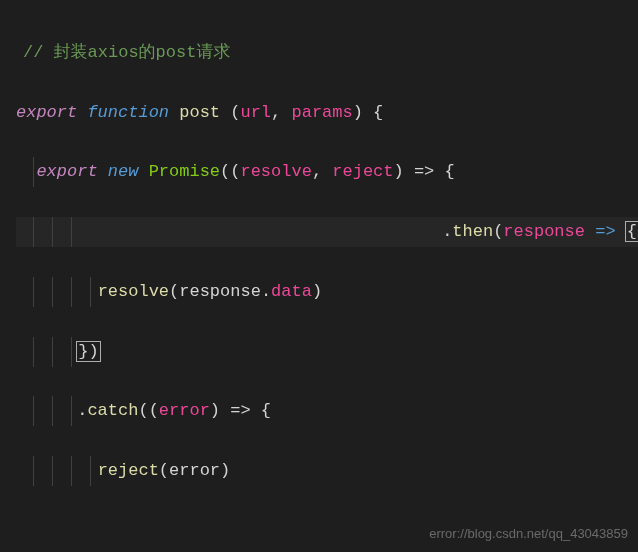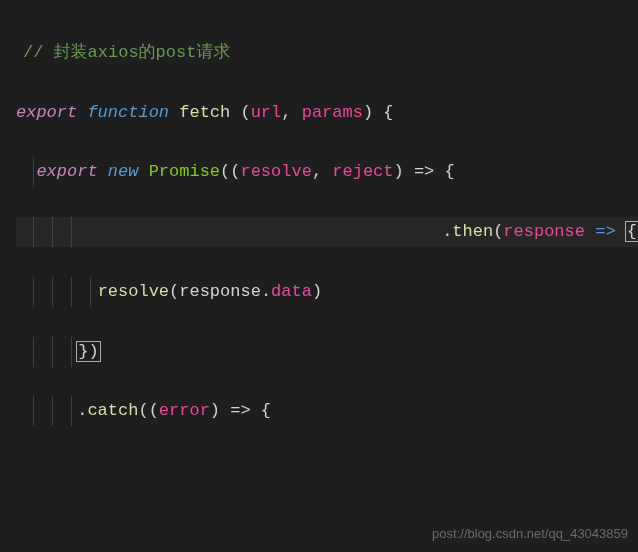--- a/index.html
+++ b/index.html
@@ -57,30 +57,31 @@
       color: #6a6a6a;
       font-size: 13px;
       font-family: sans-serif;
     }
   </style>
 </head>
 <body>
 
 <div class="code-container">
 <div class="line"><span class="comment">// 封装axios的post请求</span></div>
-<div class="line"><span class="keyword">export</span> <span class="keyword-blue">function</span> <span class="function-name">fetch</span> <span class="punct">(</span><span class="variable">url</span><span class="punct">, </span><span class="variable">params</span><span class="punct">)</span><span class="punct"> {</span></div>
+<div class="line"><span class="keyword">export</span> <span class="keyword-blue">function</span> <span class="function-name">post</span> <span class="punct">(</span><span class="variable">url</span><span class="punct">, </span><span class="variable">params</span><span class="punct">)</span><span class="punct"> {</span></div>
 <div class="line"><span class="indent-guide" style="left:17px"></span>  <span class="keyword">export</span> <span class="keyword-blue">new</span> <span class="class-name">Promise</span><span class="punct">((</span><span class="variable">resolve</span><span class="punct">, </span><span class="variable">reject</span><span class="punct">) =&gt; {</span></div>
 <div class="line highlighted"><span class="indent-guide" style="left:17px"></span><span class="indent-guide" style="left:36px"></span><span class="indent-guide" style="left:55px"></span>      <span class="punct">.</span><span class="function-name">then</span><span class="punct">(</span><span class="variable">response</span><span class="keyword-blue"> =&gt; </span><span class="punct cursor-box">{</span></div>
 <div class="line"><span class="indent-guide" style="left:17px"></span><span class="indent-guide" style="left:36px"></span><span class="indent-guide" style="left:55px"></span><span class="indent-guide" style="left:74px"></span>        <span class="function-name">resolve</span><span class="punct">(response</span><span class="punct">.</span><span class="variable">data</span><span class="punct">)</span></div>
 <div class="line"><span class="indent-guide" style="left:17px"></span><span class="indent-guide" style="left:36px"></span><span class="indent-guide" style="left:55px"></span>      <span class="punct cursor-box">})</span></div>
 <div class="line"><span class="indent-guide" style="left:17px"></span><span class="indent-guide" style="left:36px"></span><span class="indent-guide" style="left:55px"></span>      <span class="punct">.</span><span class="function-name">catch</span><span class="punct">((</span><span class="variable">error</span><span class="punct">) =&gt; {</span></div>
+<div class="line"><span class="indent-guide" style="left:17px"></span><span class="indent-guide" style="left:36px"></span><span class="indent-guide" style="left:55px"></span><span class="indent-guide" style="left:74px"></span>        <span class="function-name">reject</span><span class="punct">(error)</span></div>
 
 
 
 
 
 
 
 
 
 </div>
 
-<div class="watermark">post://blog.csdn.net/qq_43043859</div>
+<div class="watermark">error://blog.csdn.net/qq_43043859</div>
 
 </body></html>

